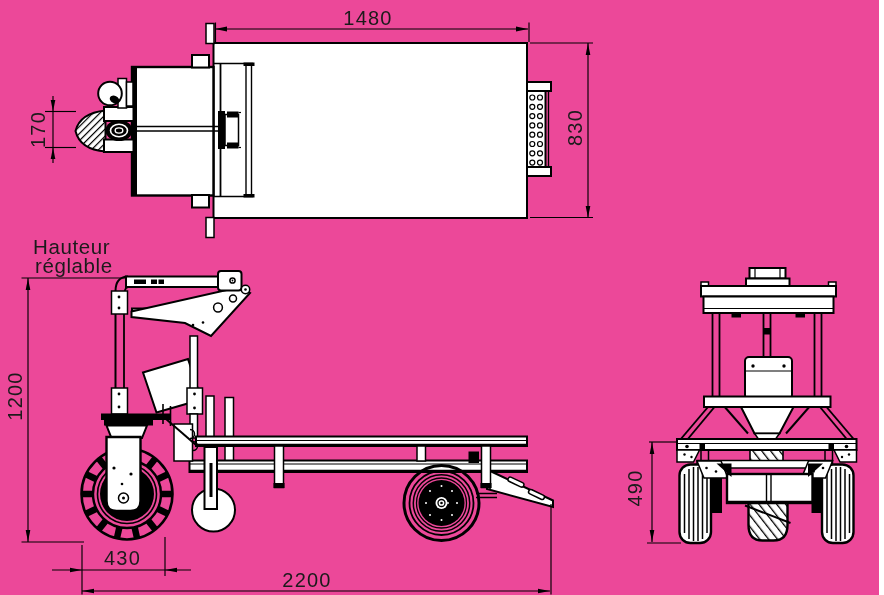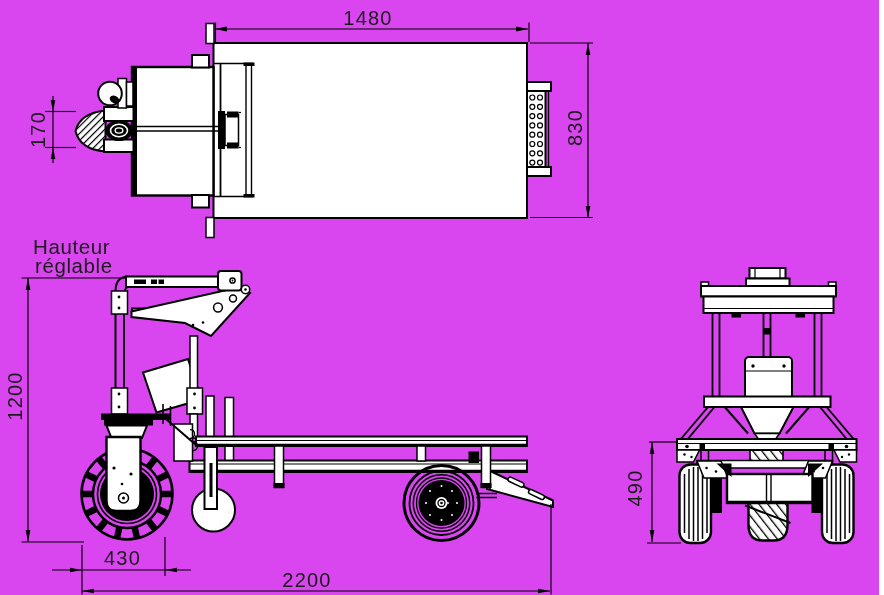--- a/index.html
+++ b/index.html
@@ -1,16 +1,16 @@
 <!DOCTYPE html>
 <html><head>
 <meta charset="utf-8">
 <style>
   html,body{margin:0;padding:0;background:#ffffff;}
-  .stage{position:relative;width:879px;height:595px;background:#d946ef;overflow:hidden;
+  .stage{position:relative;width:879px;height:595px;background:#ec4899;overflow:hidden;
          font-family:"Liberation Sans",sans-serif;}
   svg{display:block;}
   .w   {stroke:#000;stroke-width:2;fill:#fff;}
   .w15 {stroke:#000;stroke-width:1.5;fill:#fff;}
   .w24 {stroke:#000;stroke-width:2.4;fill:#fff;}
   .ln  {stroke:#000;fill:none;}
   .blk {fill:#000;stroke:none;}
   .dim {stroke:#000;stroke-width:1.15;fill:none;}
   .arr {fill:#000;stroke:none;}
   .txt {font-family:"Liberation Sans",sans-serif;font-size:20px;fill:#1b1b1b;letter-spacing:1.2px;}

